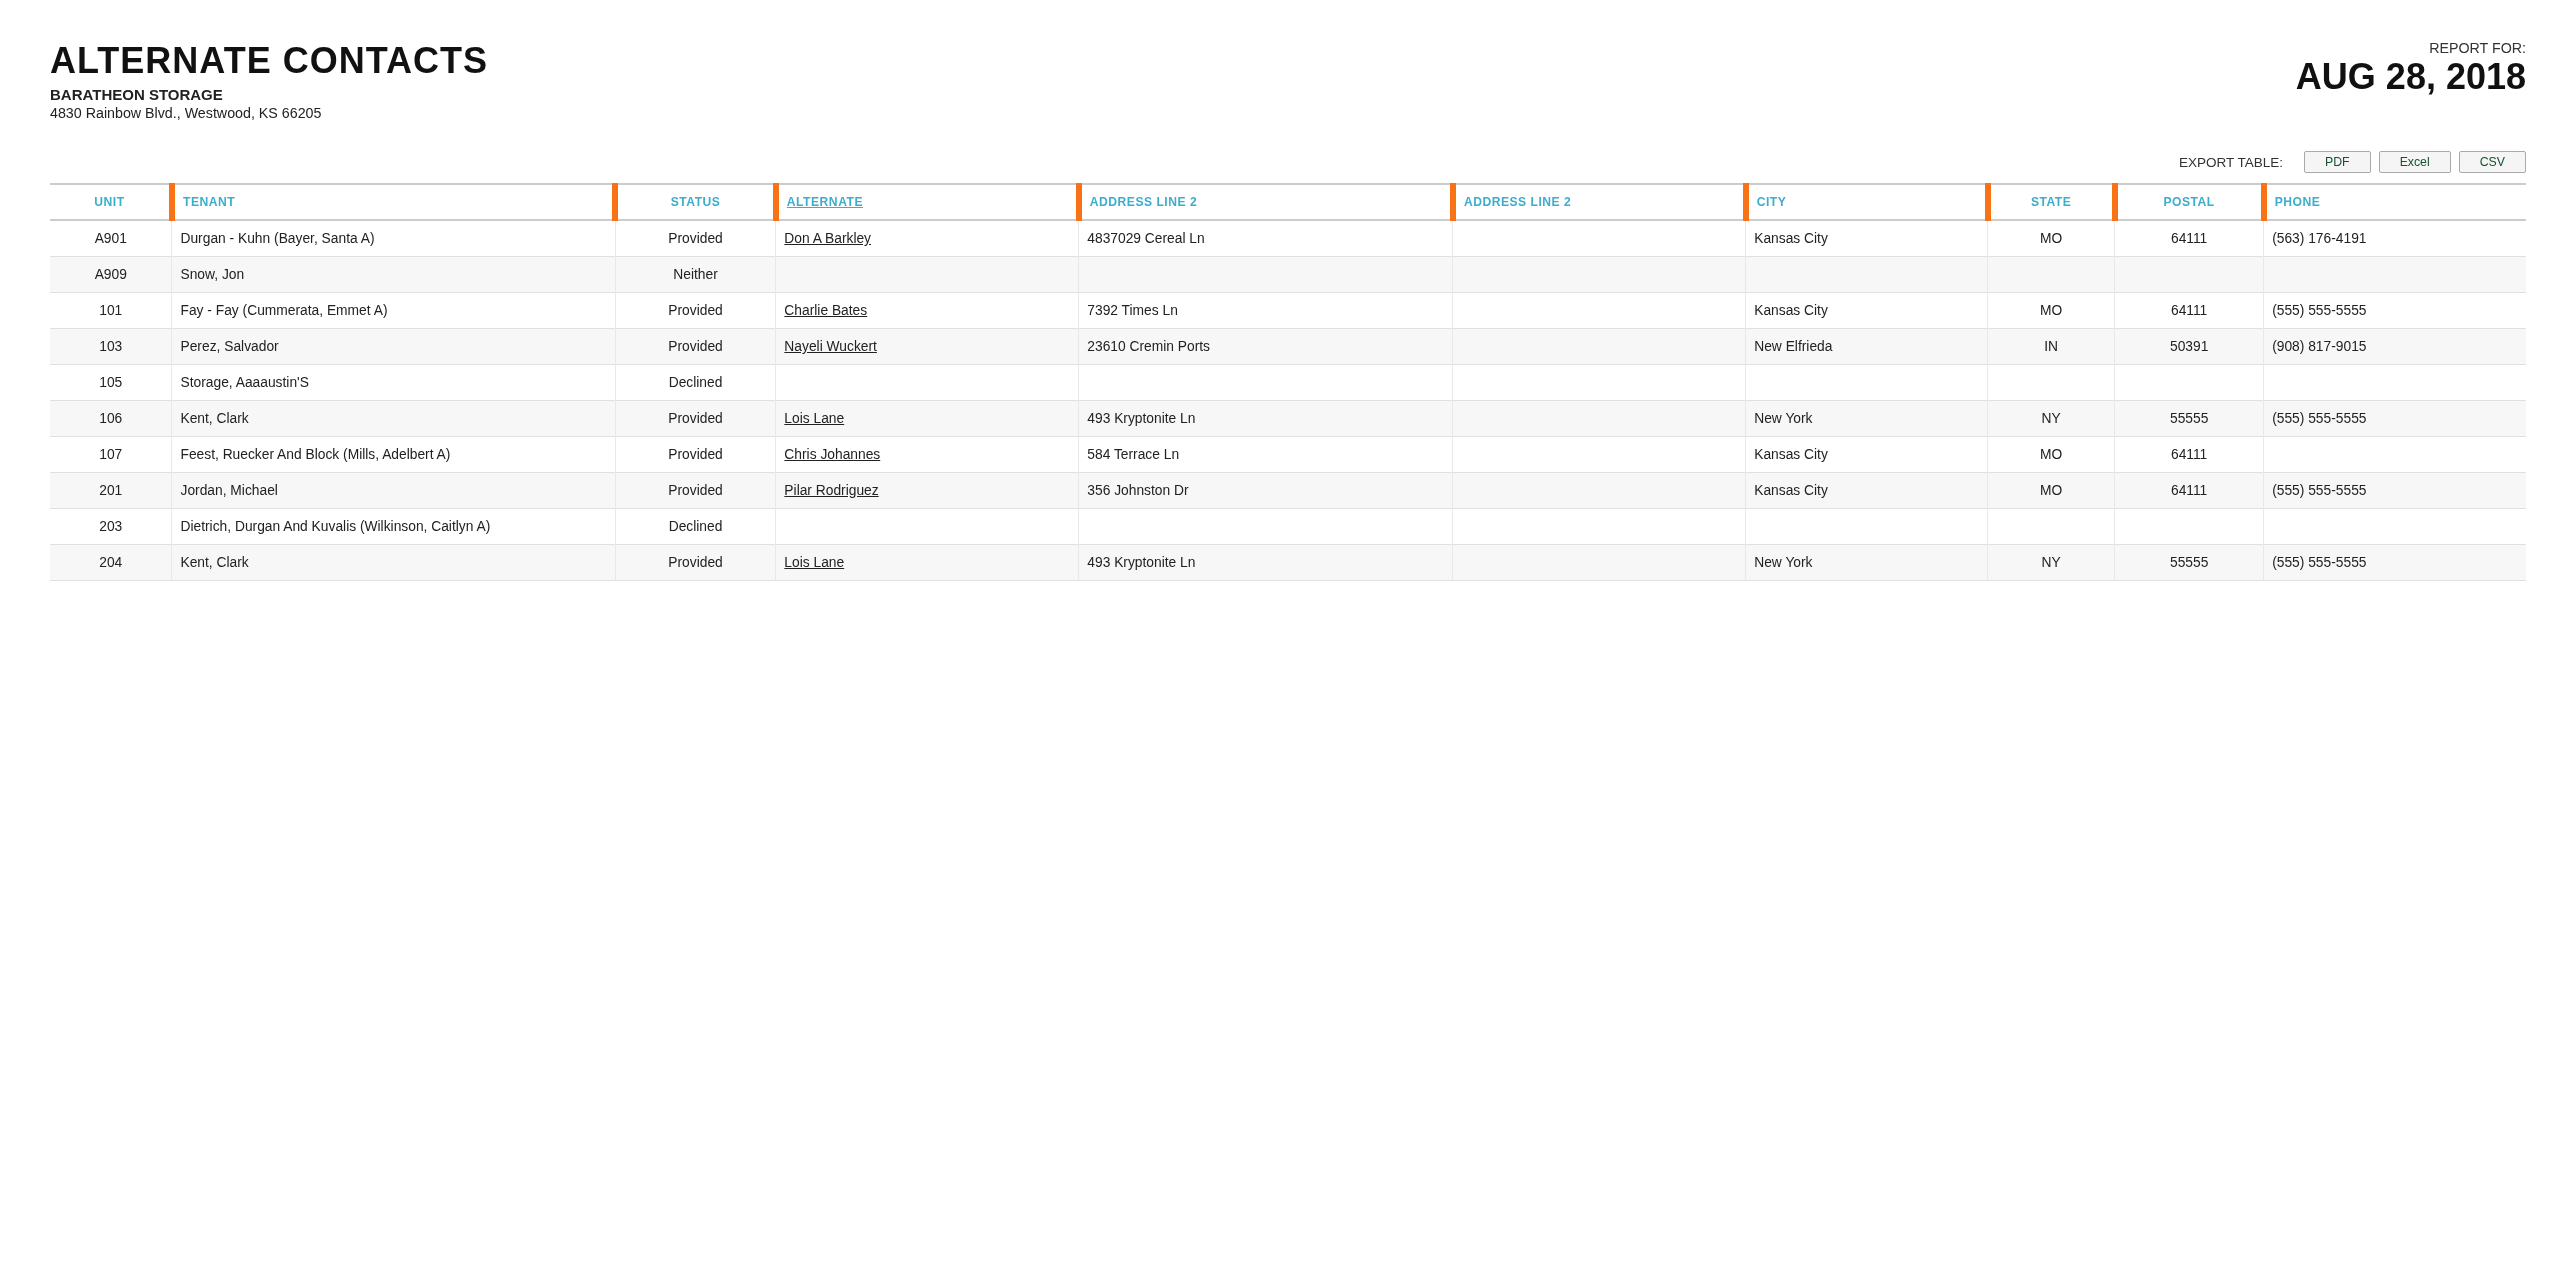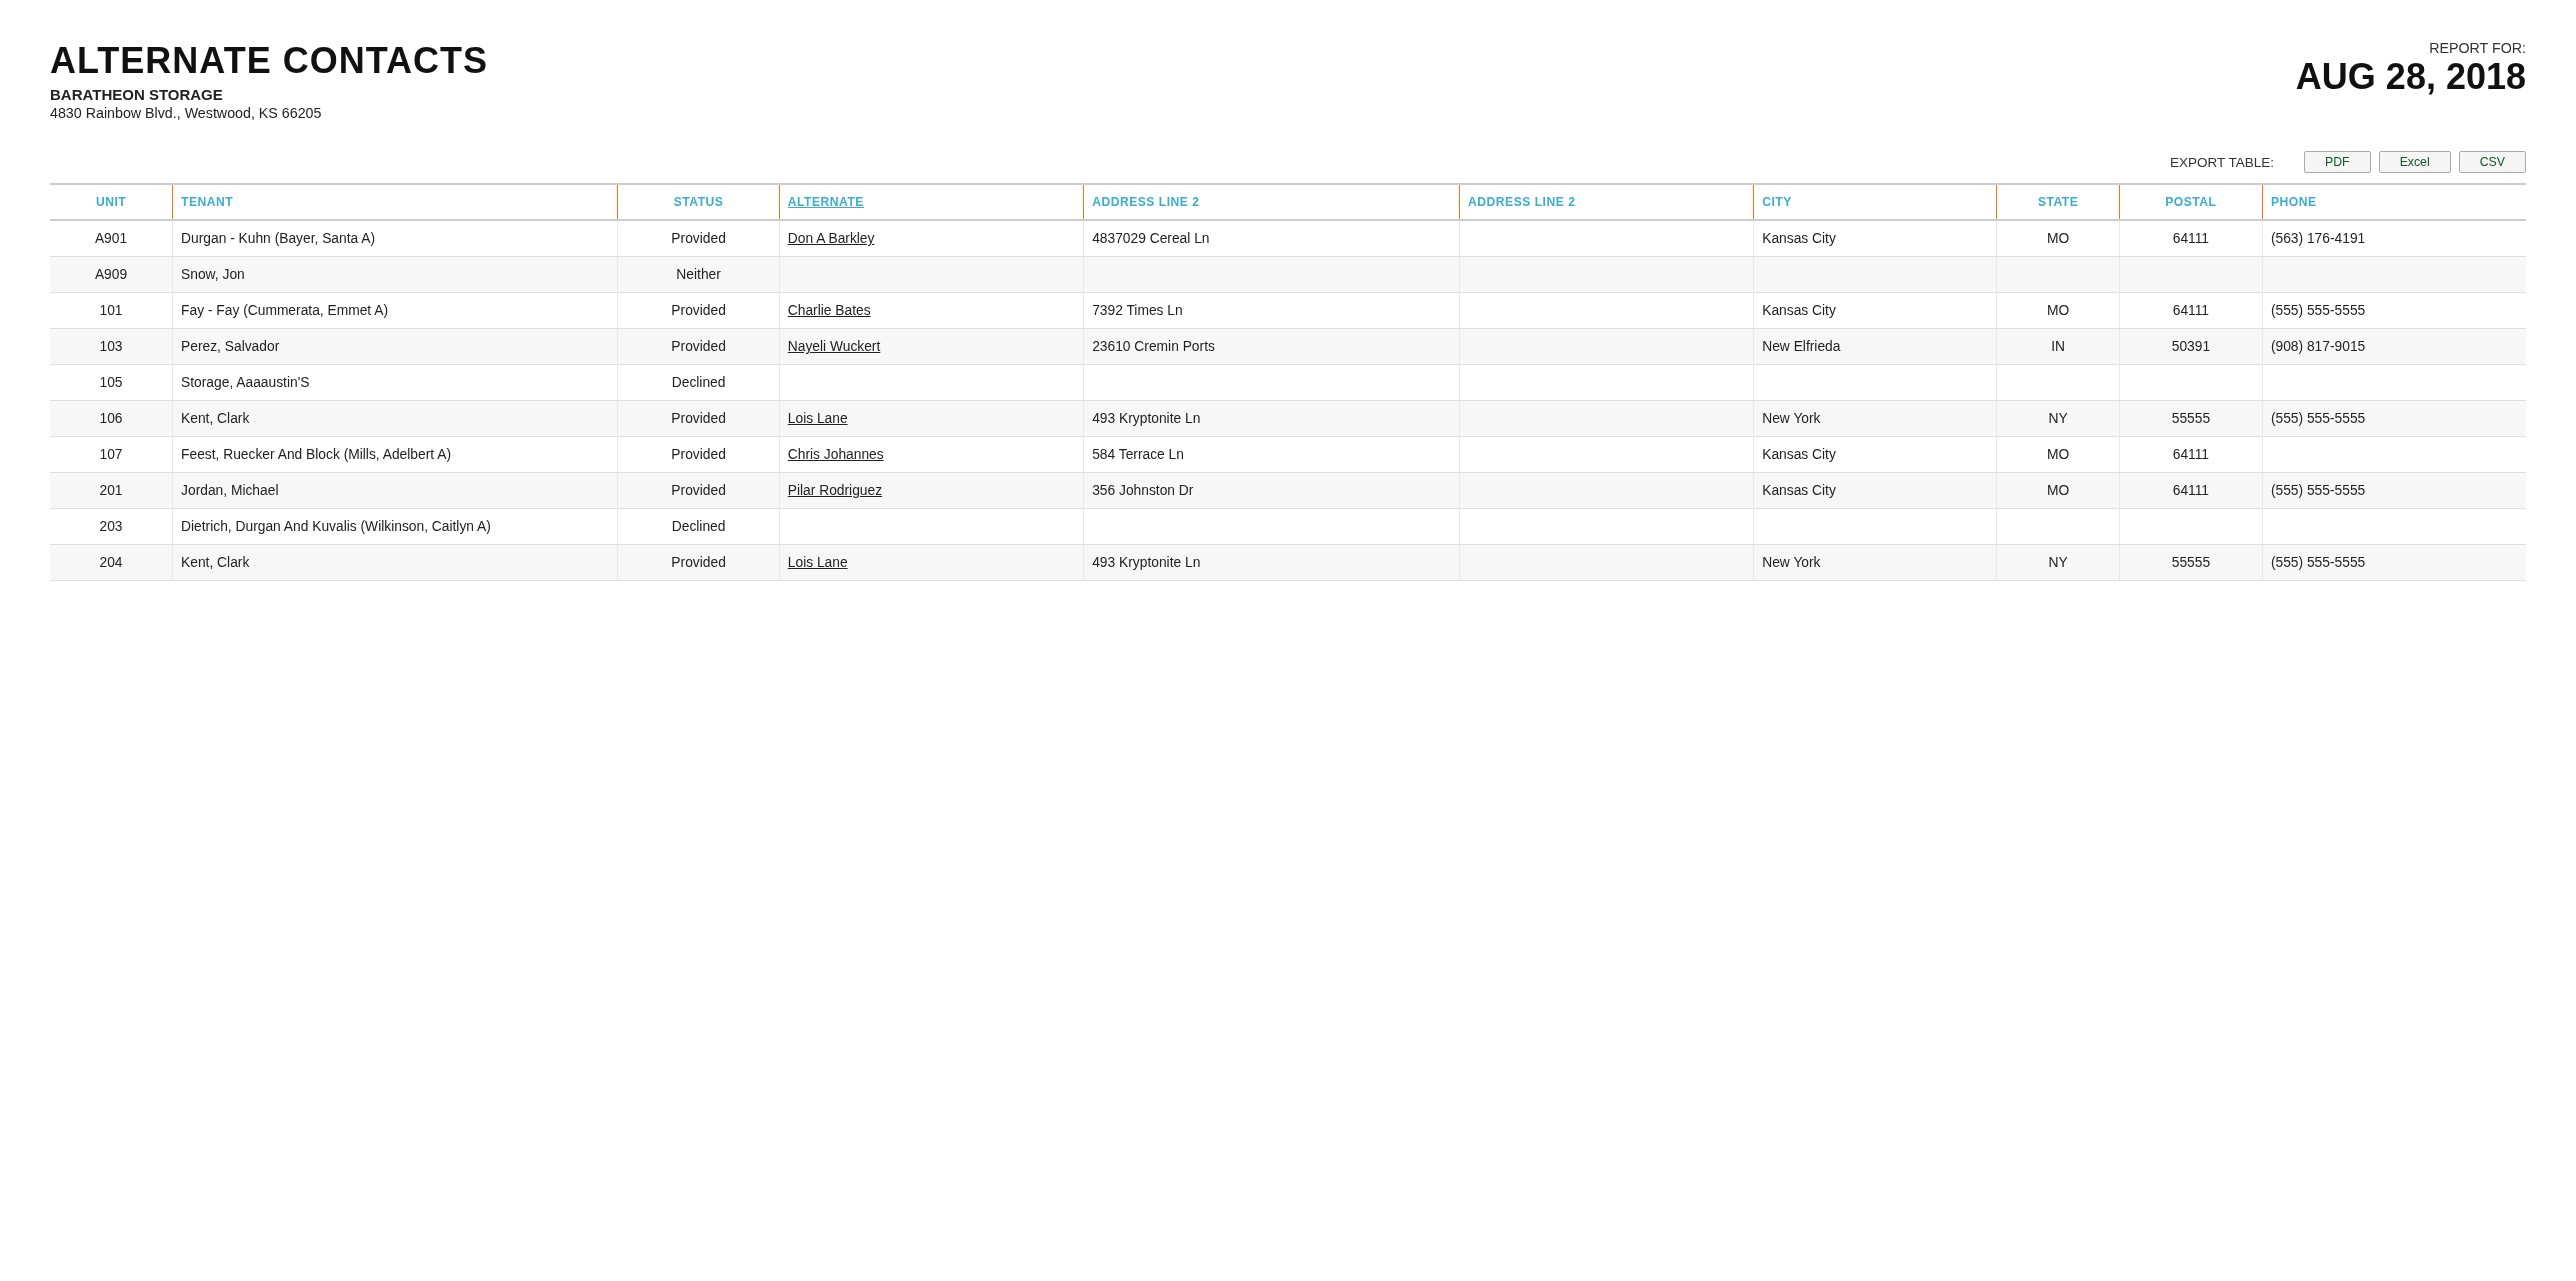--- a/index.html
+++ b/index.html
@@ -50,21 +50,21 @@
       display: flex;
       justify-content: flex-end;
       align-items: center;
       margin-bottom: 10px;
       gap: 8px;
     }
     .export-label {
       font-size: 0.9em;
       color: #333;
       font-weight: normal;
-      margin-right: 22px;
+      margin-right: 13px;
     }
     .export-btn {
       border: 1px solid #aaa;
       background: #f5f5f5;
       color: #14532d;
       font-size: 0.82em;
       padding: 3px 20px;
       cursor: pointer;
       border-radius: 2px;
     }
@@ -77,21 +77,21 @@
       border-top: 2px solid #ccc;
       border-bottom: 2px solid #ccc;
     }
     thead th {
       color: #3aaecc;
       font-weight: bold;
       text-align: left;
       padding: 10px 8px;
       font-size: 0.88em;
       letter-spacing: 0.5px;
-      border-right: 1px solid #f97316;
+      border-right: 6px solid #f97316;
       white-space: nowrap;
     }
     thead th:last-child { border-right: none; }
     tbody tr {
       border-bottom: 1px solid #e0e0e0;
     }
     tbody tr:nth-child(odd) { background: #fff; }
     tbody tr:nth-child(even) { background: #f7f7f7; }
     tbody td {
       padding: 10px 8px;

